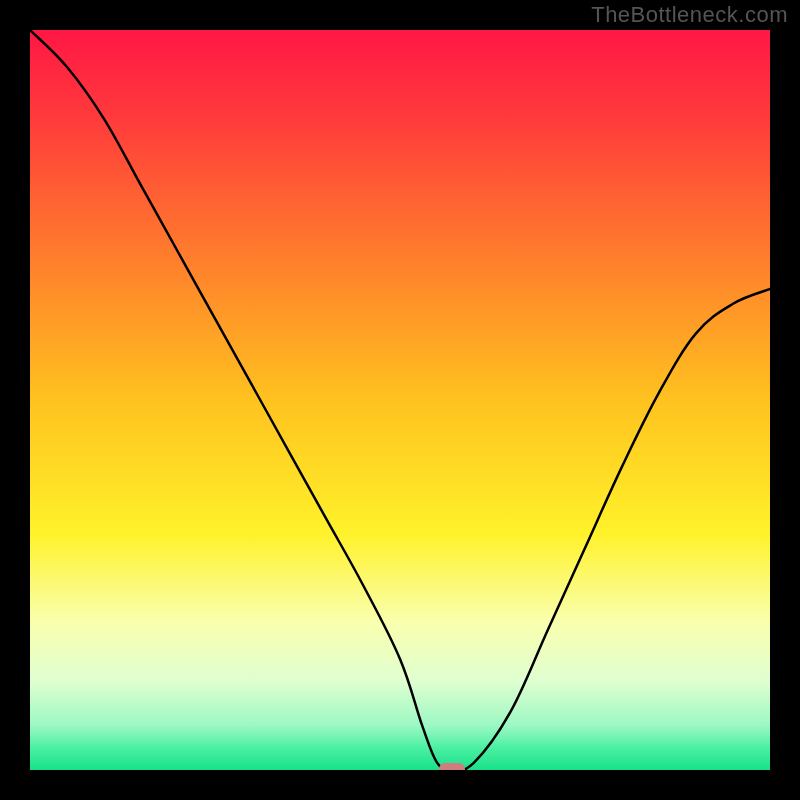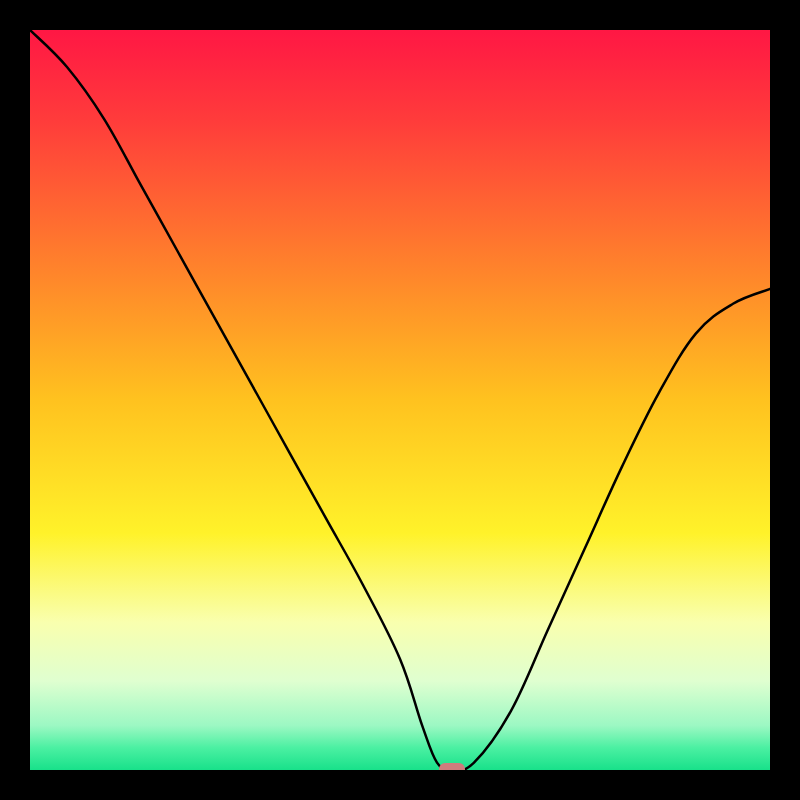--- a/index.html
+++ b/index.html
@@ -50,20 +50,21 @@
     height: 12px;
     border-radius: 6px;
     background: #cf7d7d;
   }
 </style>
 </head>
 <body>
 
 <div class="frame">
 
+  <div class="watermark">TheBottleneck.com</div>
 
   <div class="plot">
 
     <svg class="gradient" viewBox="0 0 100 100" preserveAspectRatio="none">
       <defs>
         <linearGradient id="bg-grad" x1="0" y1="0" x2="0" y2="1">
             <stop offset="0%" stop-color="#ff1744"></stop>
             <stop offset="12%" stop-color="#ff3b3b"></stop>
             <stop offset="30%" stop-color="#ff7b2d"></stop>
             <stop offset="50%" stop-color="#ffc21f"></stop>

